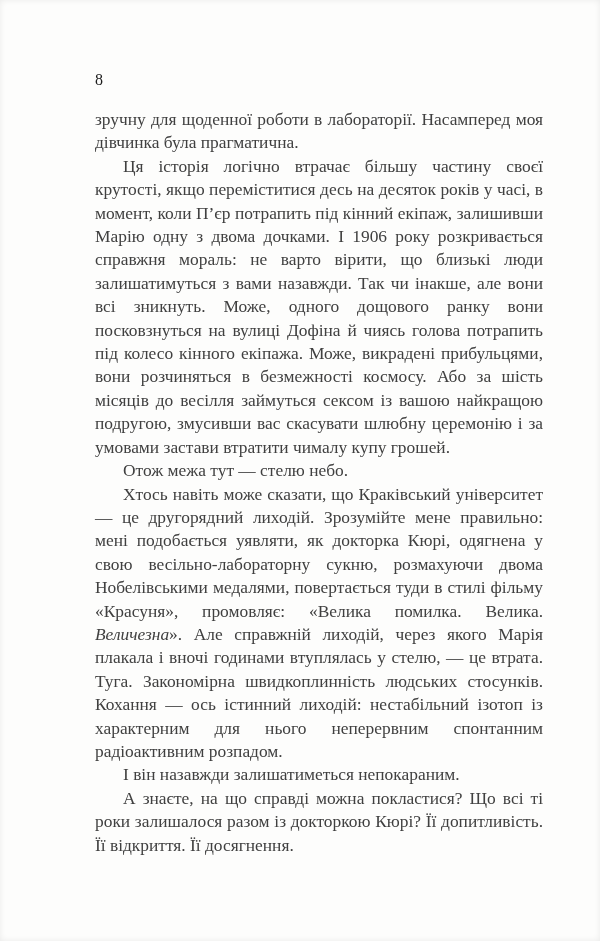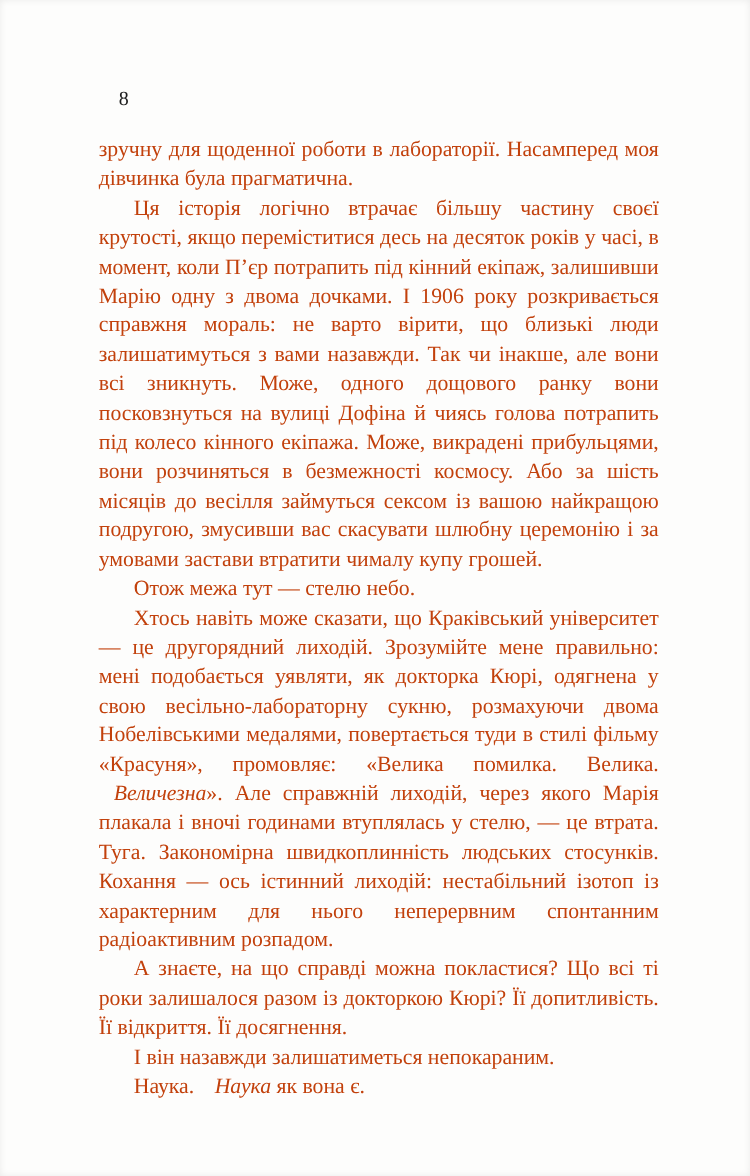--- a/index.html
+++ b/index.html
@@ -21,51 +21,49 @@
   .page-number {
     position: absolute;
     left: 95px;
     top: 72px;
     font-size: 16px;
     line-height: 1;
     color: #1c1c1c;
   }
   .text-block {
     position: absolute;
-    left: 79px;
+    left: 95px;
     top: 108px;
     width: 448px;
     font-size: 17.4px;
     line-height: 23.4px;
     text-align: justify;
     text-justify: inter-word;
     hyphens: auto;
     -webkit-hyphens: auto;
-    color: #c2410c;
+    color: #404040;
   }
   .text-block p {
     margin: 0;
     padding: 0;
     text-indent: 28px;
   }
   .text-block p.no-indent {
     text-indent: 0;
   }
   .text-block em {
     font-style: italic;
-    margin-left: 12px;
   }
 </style>
 </head>
 <body>
 
 <div class="page">
   <div class="page-number">8</div>
   <div class="text-block">
       <p class="no-indent"><span>зручну для щоденної роботи в лабораторії. Насамперед моя дівчинка була прагматична.</span></p>
       <p><span>Ця історія логічно втрачає більшу частину своєї крутості, якщо переміститися десь на десяток років у часі, в момент, коли П’єр потрапить під кінний екіпаж, залишивши Марію одну з двома дочками. І 1906 року розкривається справжня мораль: не варто вірити, що близькі люди залишатимуться з вами назавжди. Так чи інакше, але вони всі зникнуть. Може, одного дощового ранку вони посковзнуться на вулиці Дофіна й чиясь голова потрапить під колесо кінного екіпажа. Може, викрадені прибульцями, вони розчиняться в безмежності космосу. Або за шість місяців до весілля займуться сексом із вашою найкращою подругою, змусивши вас скасувати шлюбну церемонію і за умовами застави втратити чималу купу грошей.</span></p>
       <p><span>Отож межа тут — стелю небо.</span></p>
       <p><span>Хтось навіть може сказати, що Краківський університет — це другорядний лиходій. Зрозумійте мене правильно: мені подобається уявляти, як докторка Кюрі, одягнена у свою весільно-лабораторну сукню, розмахуючи двома Нобелівськими медалями, повертається туди в стилі фільму «Красуня», промовляє: «Велика помилка. Велика. </span><em>Величезна</em><span>». Але справжній лиходій, через якого Марія плакала і вночі годинами втуплялась у стелю, — це втрата. Туга. Закономірна швидкоплинність людських стосунків. Кохання — ось істинний лиходій: нестабільний ізотоп із характерним для нього неперервним спонтанним радіоактивним розпадом.</span></p>
+      <p><span>І він назавжди залишатиметься непокараним.</span></p>
       <p><span>А знаєте, на що справді можна покластися? Що всі ті роки залишалося разом із докторкою Кюрі? Її допитливість. Її відкриття. Її досягнення.</span></p>
-      <p><span>І він назавжди залишатиметься непокараним.</span></p>
-      <p><span>Наука. </span><em>Наука</em><span> як вона є.</span></p>
     </div>
 </div>
 
 </body></html>

